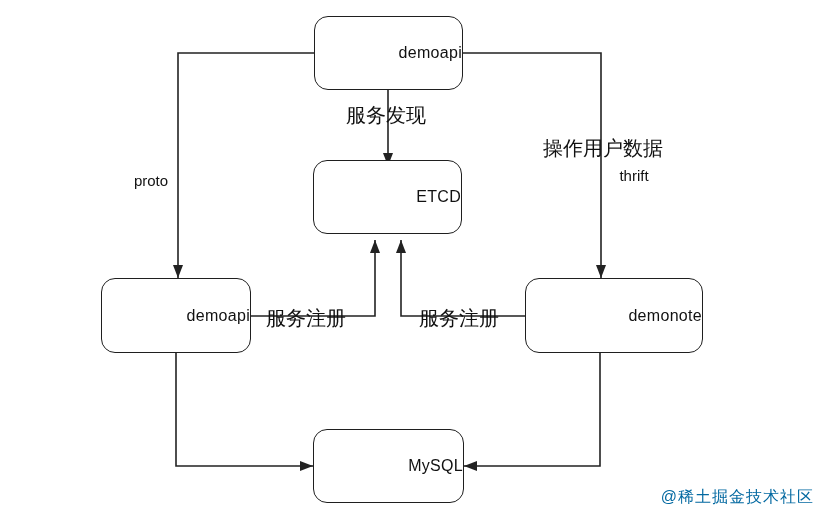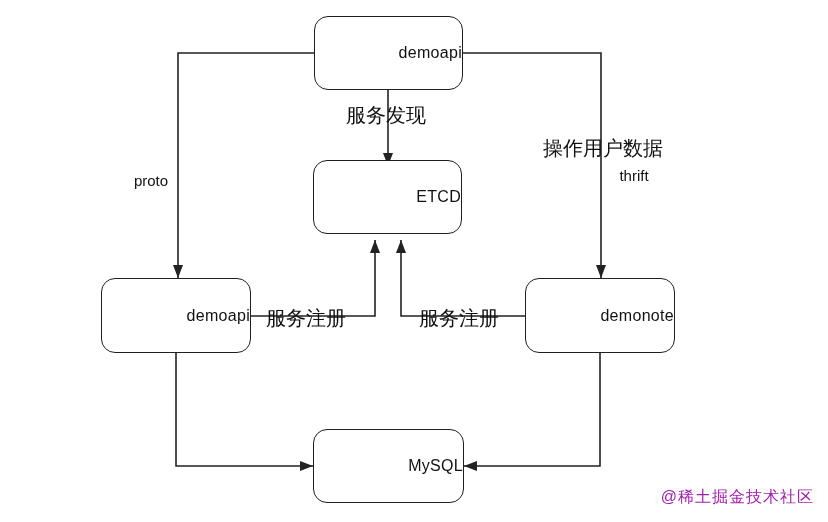--- a/index.html
+++ b/index.html
@@ -52,29 +52,29 @@
     background: transparent;
   }
   .edge-label.latin {
     font-size: 15px;
   }
   #watermark {
     position: absolute;
     right: 14px;
     top: 487px;
     font-size: 16px;
-    color: #a21caf;
+    color: #0369a1;
     letter-spacing: 1px;
     z-index: 3;
   }
   
   #node-demoapi  { left: 314px; top: 16px;  width: 149px; height: 74px; }
   #node-etcd     { left: 313px; top: 160px; width: 149px; height: 74px; }
   #node-demouser { left: 101px; top: 278px; width: 150px; height: 75px; }
-  #node-demonote { left: 525px; top: 278px; width: 150px; height: 75px; }
+  #node-demonote { left: 525px; top: 278px; width: 178px; height: 75px; }
   #node-mysql    { left: 313px; top: 429px; width: 151px; height: 74px; }
   
   #label-service-discovery { left: 386px; top: 115px; }
   #label-user-data         { left: 175px; top: 149px; }
   #label-user-proto        { left: 151px; top: 180px; }
   #label-note-data         { left: 603px; top: 148px; }
   #label-note-thrift       { left: 625px; top: 175px; margin-left: 9px; }
   #label-register-left     { left: 306px; top: 318px; }
   #label-register-right    { left: 459px; top: 318px; }
 </style>

